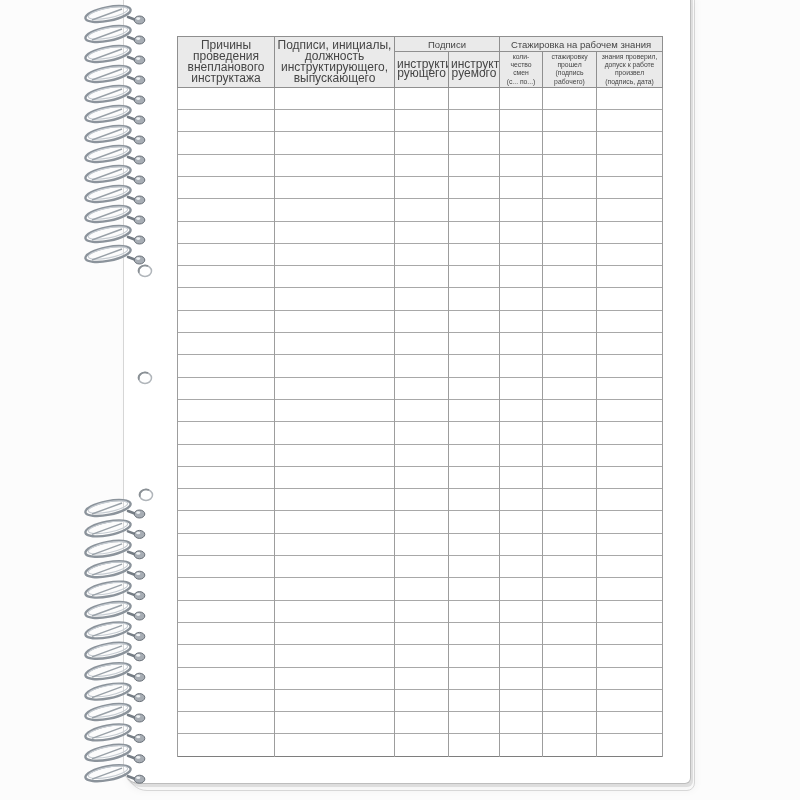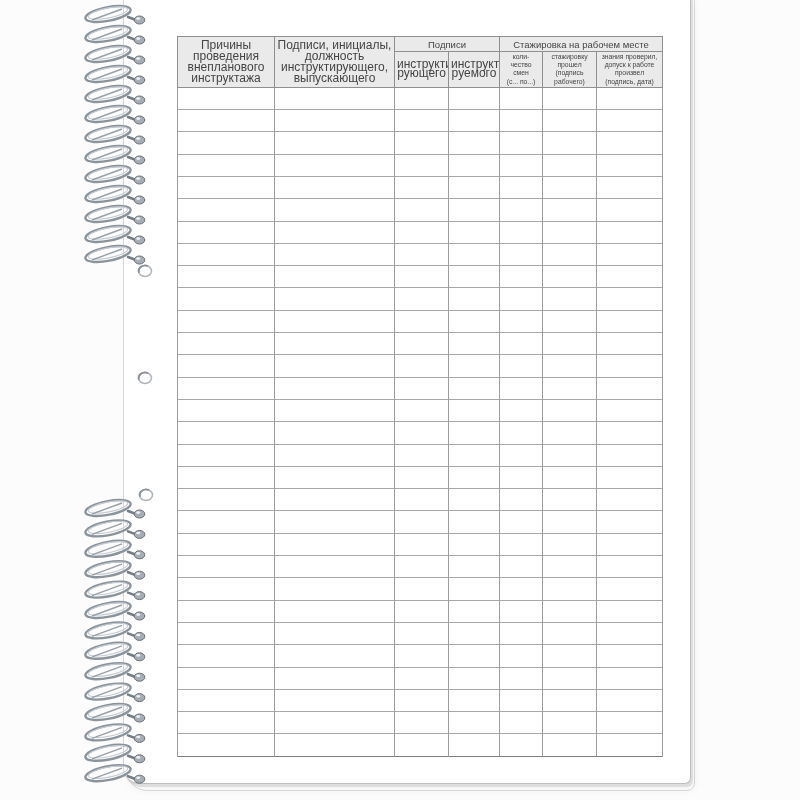--- a/index.html
+++ b/index.html
@@ -266,21 +266,21 @@
     <tr class="group-row">
       <th rowspan="2" class="h-main">Причины
 проведения
 внепланового
 инструктажа</th>
       <th rowspan="2" class="h-main">Подписи, инициалы,
 должность
 инструктирующего,
 выпускающего</th>
       <th colspan="2" class="h-group">Подписи</th>
-      <th colspan="3" class="h-group">Стажировка на рабочем месте</th>
+      <th colspan="3" class="h-group">Стажировка на рабочем знания</th>
     </tr>
     <tr class="sub-row">
       <th class="h-sig">инструкти-
 рующего</th>
       <th class="h-sig">инструкти-
 руемого</th>
       <th class="h-small">коли-
 чество
 смен
 (с... по...)</th>

